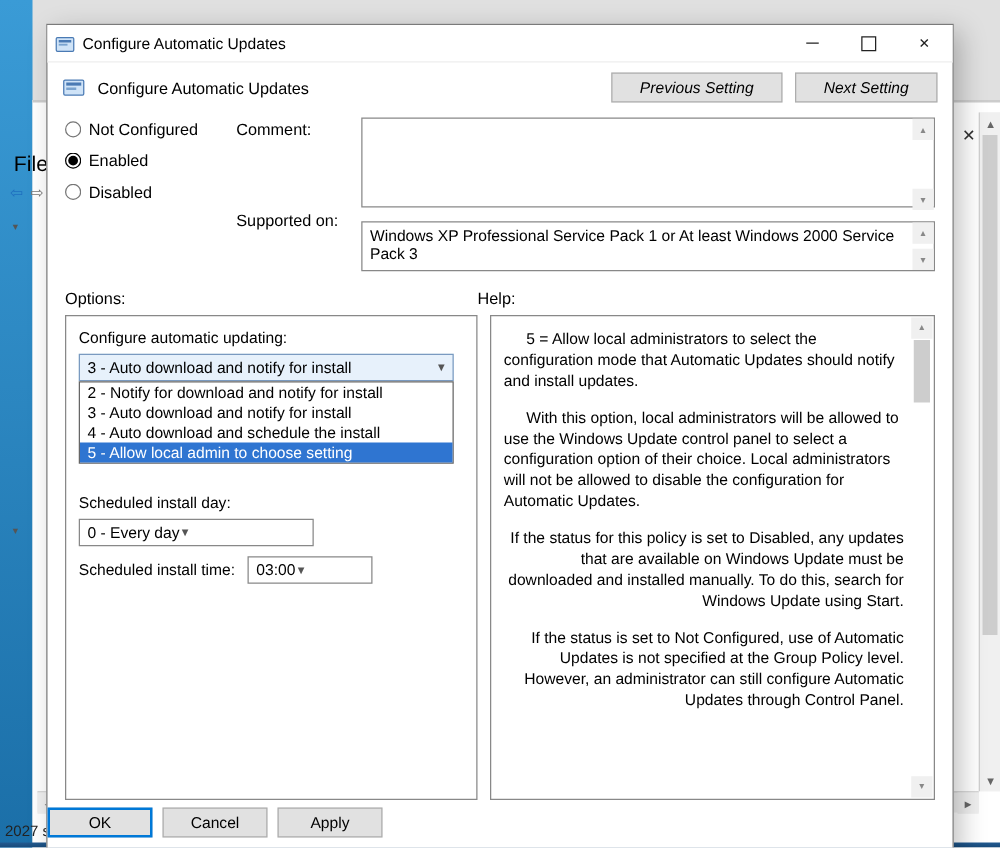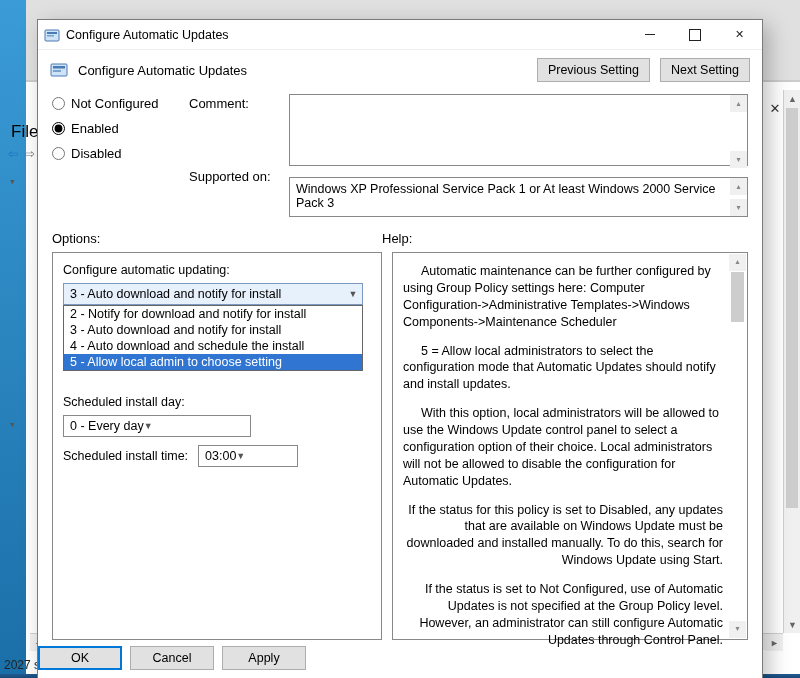--- a/index.html
+++ b/index.html
@@ -28,21 +28,21 @@
   .titlebar .app-icon { width:16px; height:16px; margin-right:6px; }
   .titlebar .title { flex:1; font-size:12.5px; }
   .titlebar .win-btn { width:45px; height:29px; display:flex; align-items:center; justify-content:center; font-size:11px; color:#222; font-family:Arial; }
   .titlebar .min::before{content:"";display:block;width:10px;border-top:1px solid #222;}
   .titlebar .max::before{content:"";display:block;width:10px;height:10px;border:1px solid #222;}
   .titlebar .close::before{content:"✕";}
 
   .subhead { height:40px; display:flex; align-items:center; padding:0 12px; gap:10px;}
   .subhead .app-icon { width:18px; height:18px; }
   .subhead .subtitle { flex:1; font-size:13px;}
-  .nav-btn { height:24px; padding:0 10px; background:#e1e1e1; border:1px solid #adadad; font-size:12.5px; display:inline-flex; align-items:center; cursor:default;}
+  .nav-btn { height:24px; padding:0 22px; background:#e1e1e1; border:1px solid #adadad; font-size:12.5px; display:inline-flex; align-items:center; cursor:default;font-style:italic;}
 
   .top-grid { display:grid; grid-template-columns: 135px 98px 1fr; padding:4px 14px 0 14px; column-gap:2px;}
   .radio-col { display:flex; flex-direction:column; gap:10px; padding-top:2px;}
   .radio-row { display:flex; align-items:center; gap:6px; font-size:13px;}
   .radio-row input { margin:0; width:13px; height:13px; accent-color:#000;}
   .label-cell { font-size:13px; padding-top:2px;}
   .textarea-wrap { position:relative; }
   .comment-box { width:100%; height:72px; border:1px solid #888; background:#fff; resize:none; font-family:inherit; font-size:12.5px; padding:2px 17px 2px 4px; }
   .support-box { width:100%; height:40px; border:1px solid #888; background:#fff; font-size:12.5px; padding:4px 30px 2px 6px; position:relative;}
   .mini-scroll { position:absolute; right:1px; top:1px; bottom:1px; width:17px; display:flex; flex-direction:column; justify-content:space-between;}
@@ -214,21 +214,20 @@
       <div class="sched-row">
         <span>Scheduled install time:</span>
         <div class="select" style="width:100px">
           <span>03:00</span>
           <span class="arr">▼</span>
         </div>
       </div>
     </div>
 
     <div class="panel help-panel">
-      <p>Automatic maintenance can be further configured by using Group Policy settings here: Computer Configuration-&gt;Administrative Templates-&gt;Windows Components-&gt;Maintenance Scheduler</p>
       <p>5 = Allow local administrators to select the configuration mode that Automatic Updates should notify and install updates.</p>
       <p>With this option, local administrators will be allowed to use the Windows Update control panel to select a configuration option of their choice. Local administrators will not be allowed to disable the configuration for Automatic Updates.</p>
       <p class="noin">If the status for this policy is set to Disabled, any updates that are available on Windows Update must be downloaded and installed manually. To do this, search for Windows Update using Start.</p>
       <p class="noin">If the status is set to Not Configured, use of Automatic Updates is not specified at the Group Policy level. However, an administrator can still configure Automatic Updates through Control Panel.</p>
       <div class="mini-scroll">
         <div class="sb">▴</div>
         <div class="thumb"></div>
         <div class="sb" style="margin-top:auto">▾</div>
       </div>
     </div>

